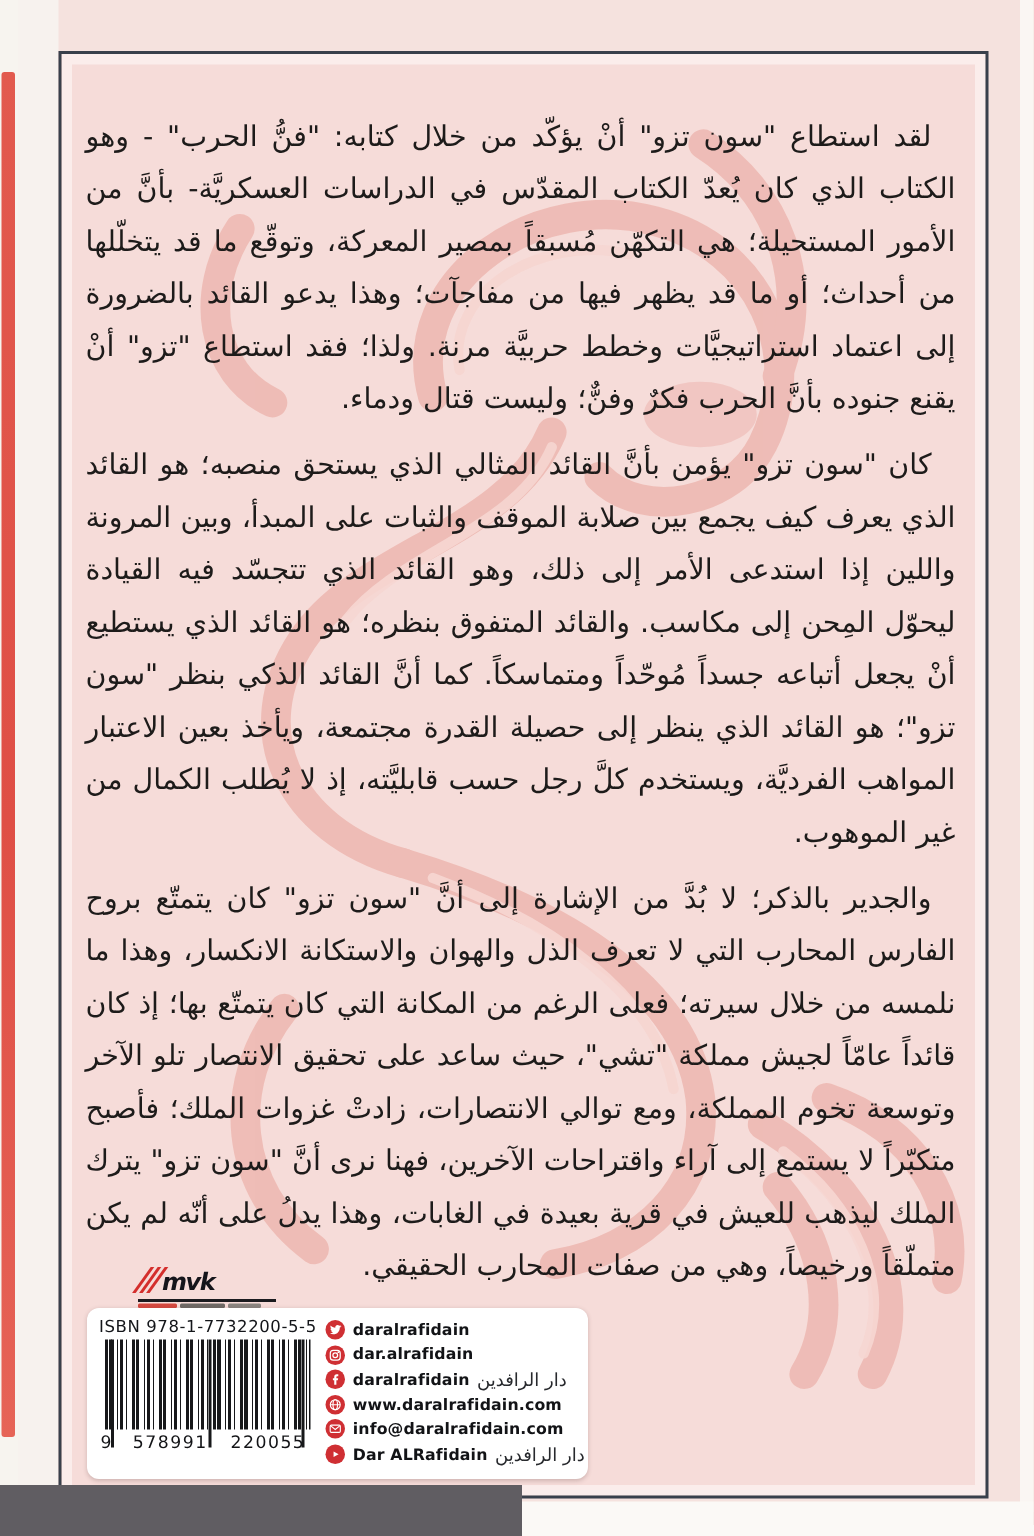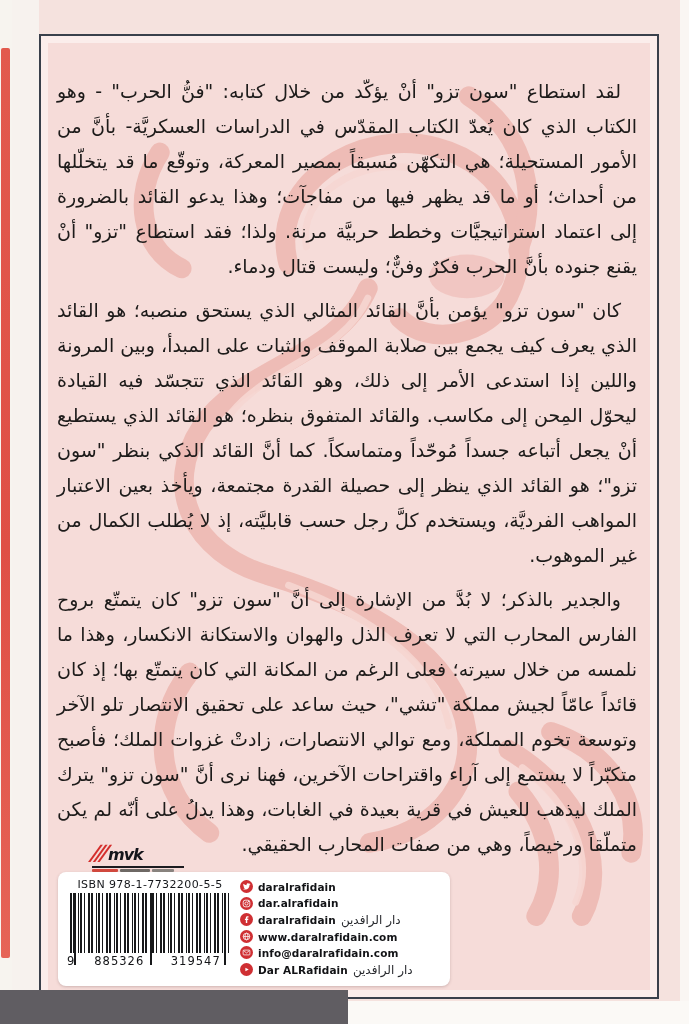--- a/index.html
+++ b/index.html
@@ -60,21 +60,21 @@
   .logo-slashes{color:#d42e2c;font-size:21px;letter-spacing:-3px;margin-right:2px;transform:skewX(-12deg);}
   .logo-word{color:#15151b;font-size:16px;letter-spacing:-1px;}
   .logo-rule{position:relative;height:2px;background:#1b1b1f;margin-top:1px;width:92px;}
   .logo-tag{display:flex;gap:2px;margin-top:1px;}
   .logo-tag i{display:block;height:3px;border-radius:1px;}
   .logo-tag .t-red{width:26px;background:#d4493f;}
   .logo-tag .t-dark{width:30px;background:#6f6a66;}
   .logo-tag .t-dark2{width:22px;background:#8a8580;}
   
   .infobox{
-    position:absolute;left:58px;top:872px;width:392px;height:114px;
+    position:absolute;left:58px;top:872px;width:334px;height:114px;
     background:#ffffff;border-radius:8px;
     box-shadow:0 1px 3px rgba(90,60,60,.25);
     display:flex;padding:5px 6px 6px 8px;box-sizing:border-box;
   }
   .barcode-col{width:168px;display:flex;flex-direction:column;}
   .isbn-label{
     font-size:11px;color:#14161a;letter-spacing:.4px;
     font-family:"DejaVu Sans",sans-serif;text-align:center;white-space:nowrap;
     margin-top:1px;
   }
@@ -161,22 +161,22 @@
   </div>
 </div>
 
 <div class="infobox">
   <div class="barcode-col">
     <div class="isbn-label">ISBN  978-1-7732200-5-5</div>
     <div class="bars-wrap">
       <div class="bars"></div>
       <div class="barcode-digits">
         <span class="d0">9</span>
-        <span class="d1">885326</span>
-        <span class="d2">319547</span>
+        <span class="d1">578991</span>
+        <span class="d2">220055</span>
       </div>
       <div class="guard g1"></div>
       <div class="guard g2"></div>
       <div class="guard g3"></div>
     </div>
   </div>
 
   <div class="social-col">
     <div class="srow">
       <span class="sicon">

